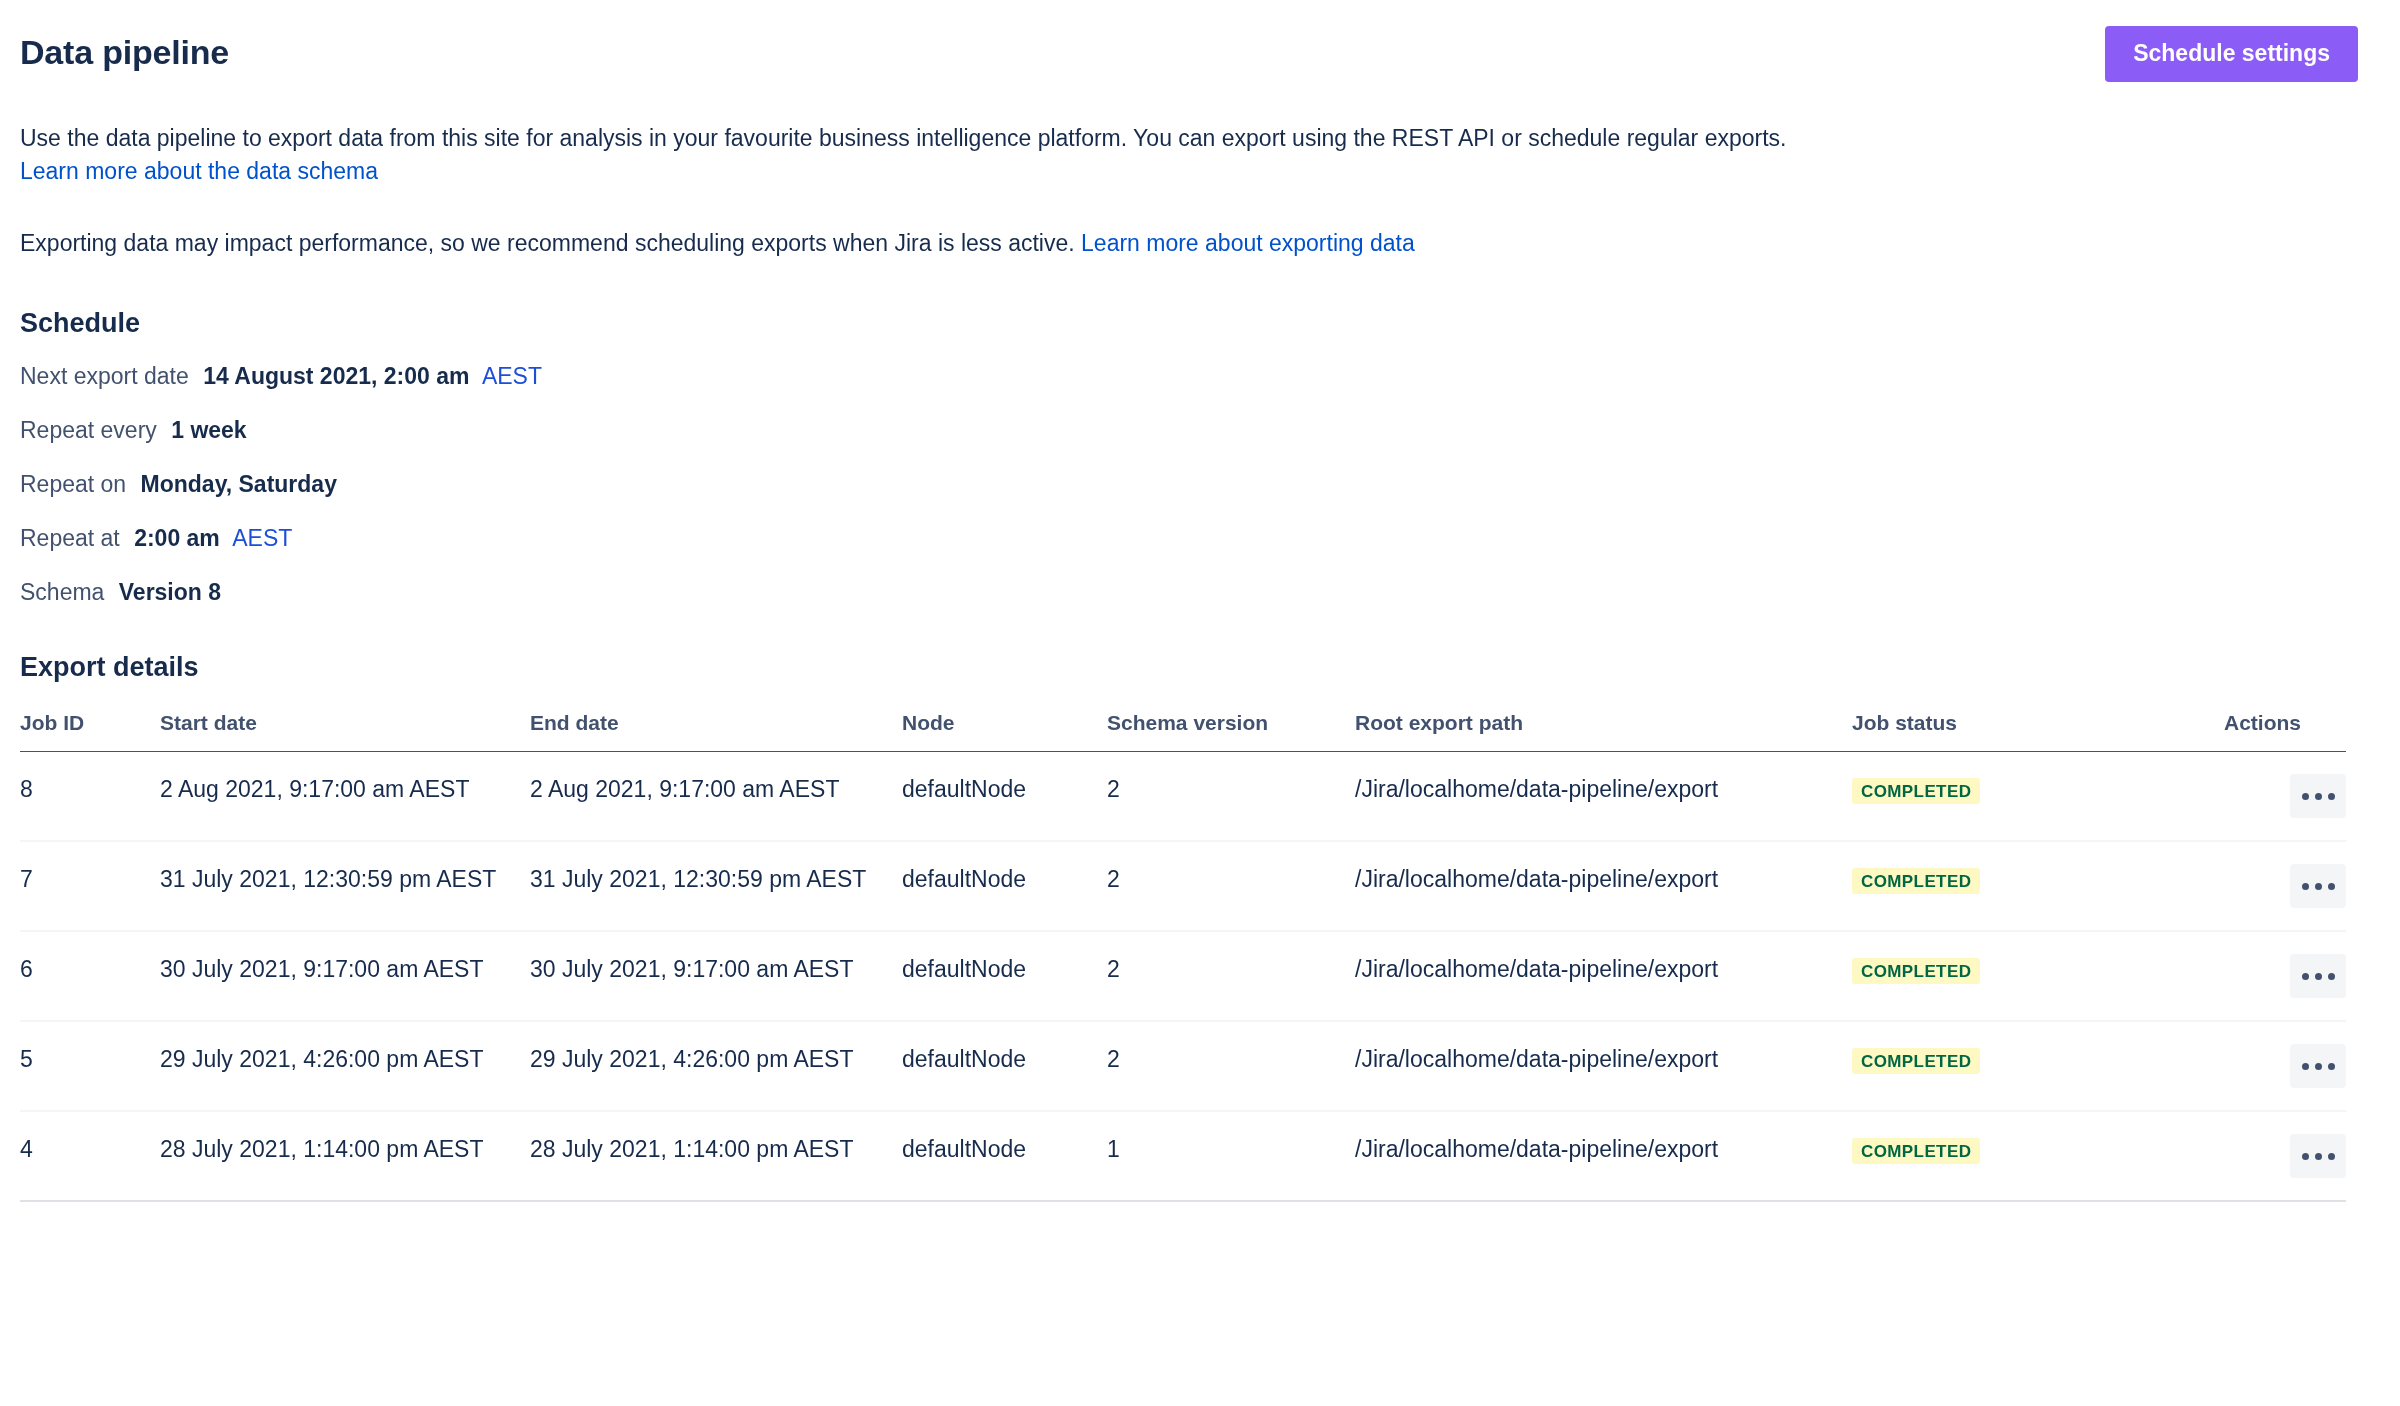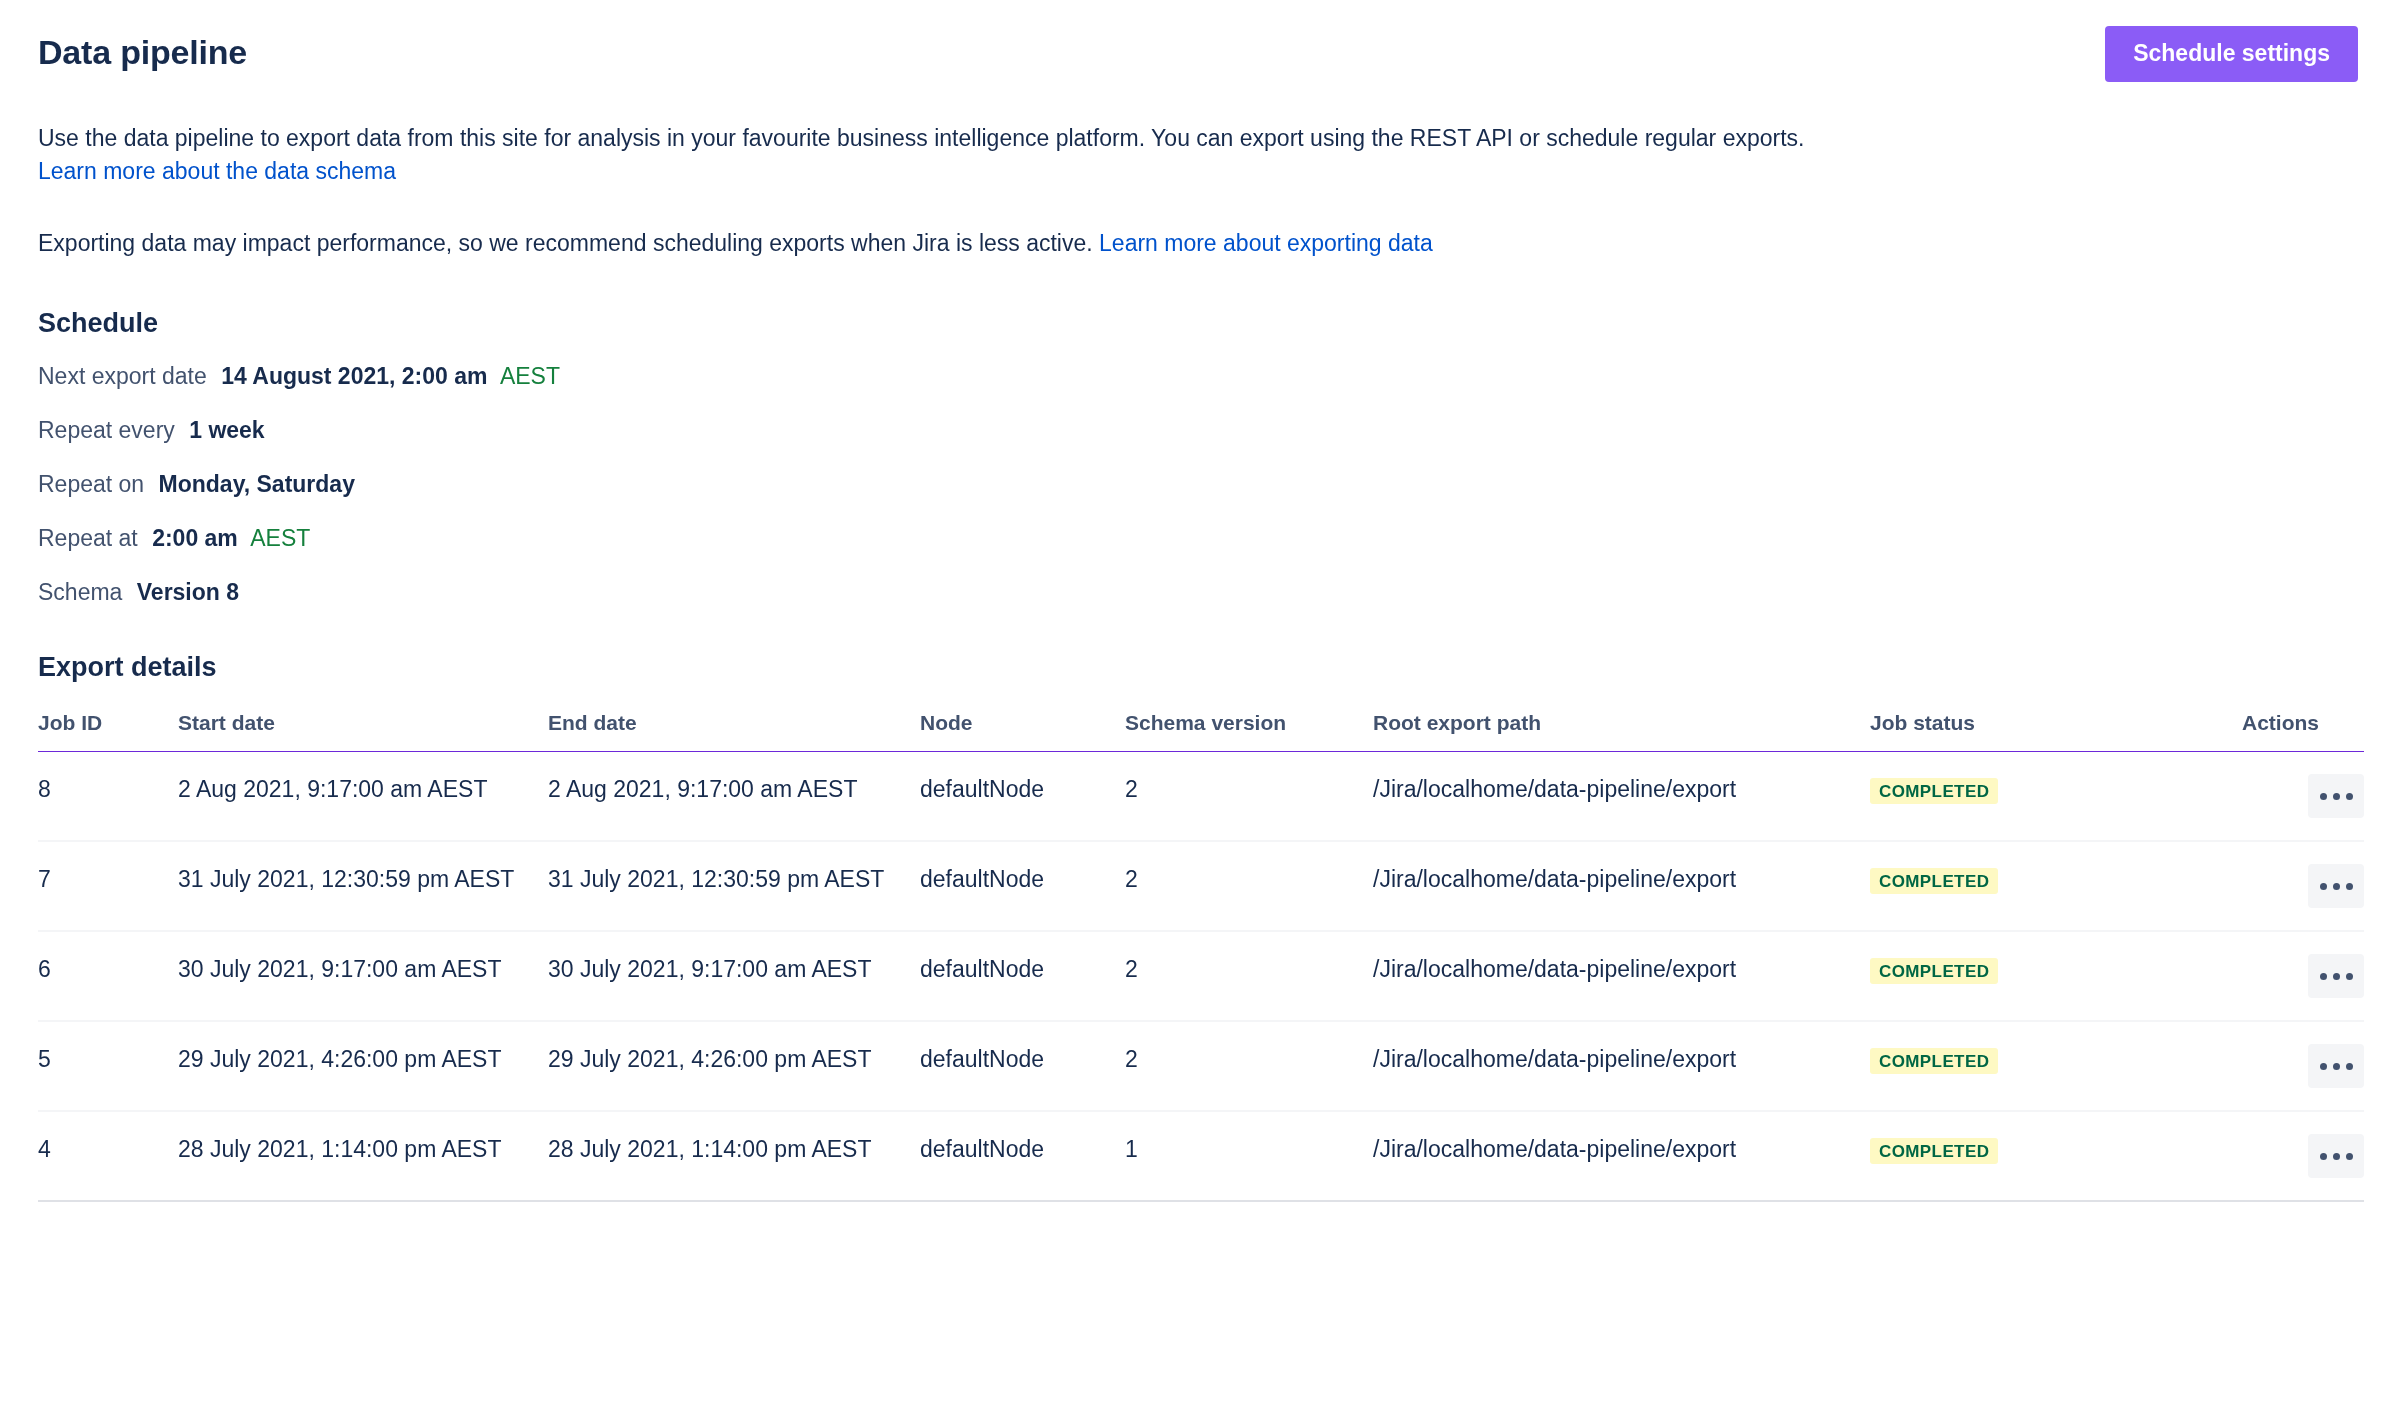--- a/index.html
+++ b/index.html
@@ -11,21 +11,21 @@
   }
   body {
     width: 2400px;
     height: 1406px;
     overflow: hidden;
   }
   .page {
     width: 2400px;
     height: 1406px;
     background: #ffffff;
-    padding: 26px 34px 0 38px;
+    padding: 26px 34px 0 20px;
     position: relative;
   }
   .top-border {
     position: absolute;
     left: 0; right: 0; top: 0;
     height: 4px;
     background: #ffffff;
   }
 
   
@@ -99,21 +99,21 @@
   .schedule-label {
     color: #42526e;
     text-align: center;
   }
   .schedule-value {
     font-weight: bold;
     color: #172b4d;
     margin-left: 8px;
   }
   .schedule-suffix {
-    color: #15803d;
+    color: #1d4ed8;
     margin-left: 6px;
   }
 
   
   .table-wrap {
     margin-top: 28px;
     width: 2326px;
   }
   table.export-table {
     border-collapse: collapse;

